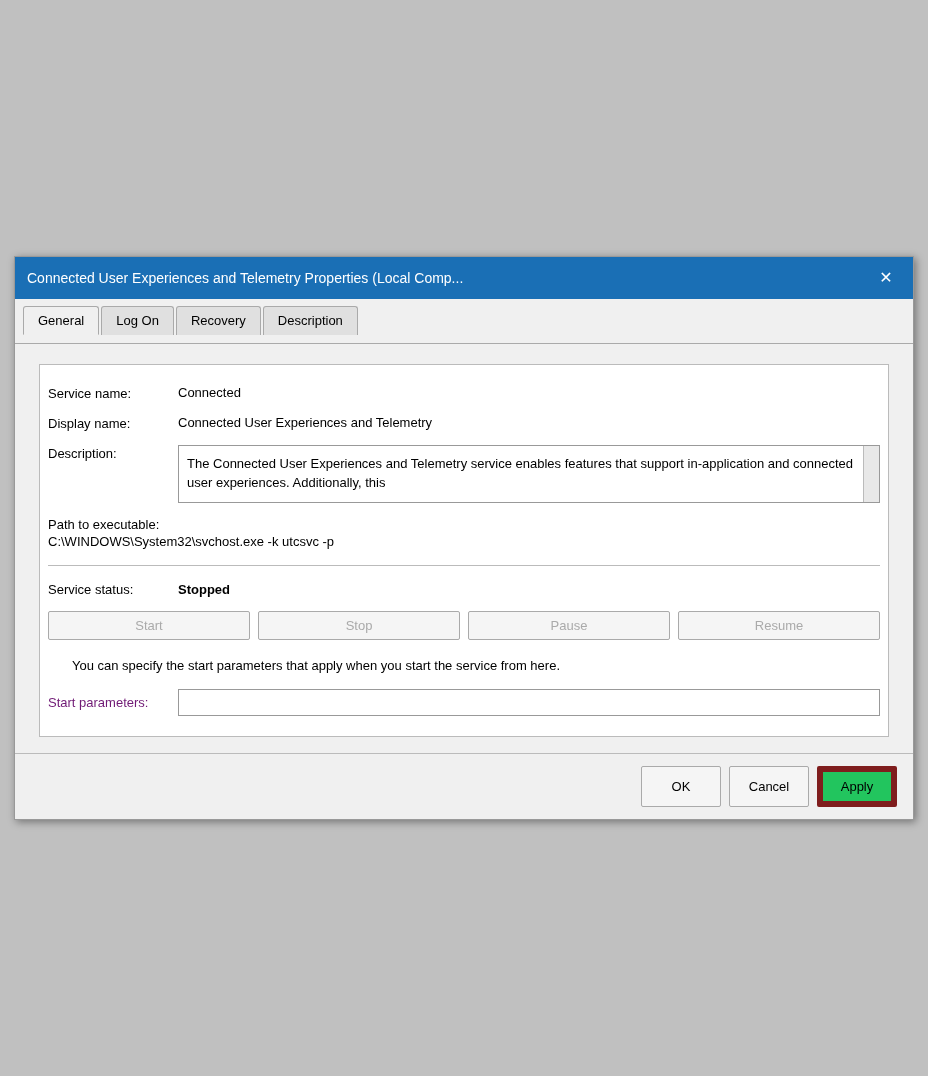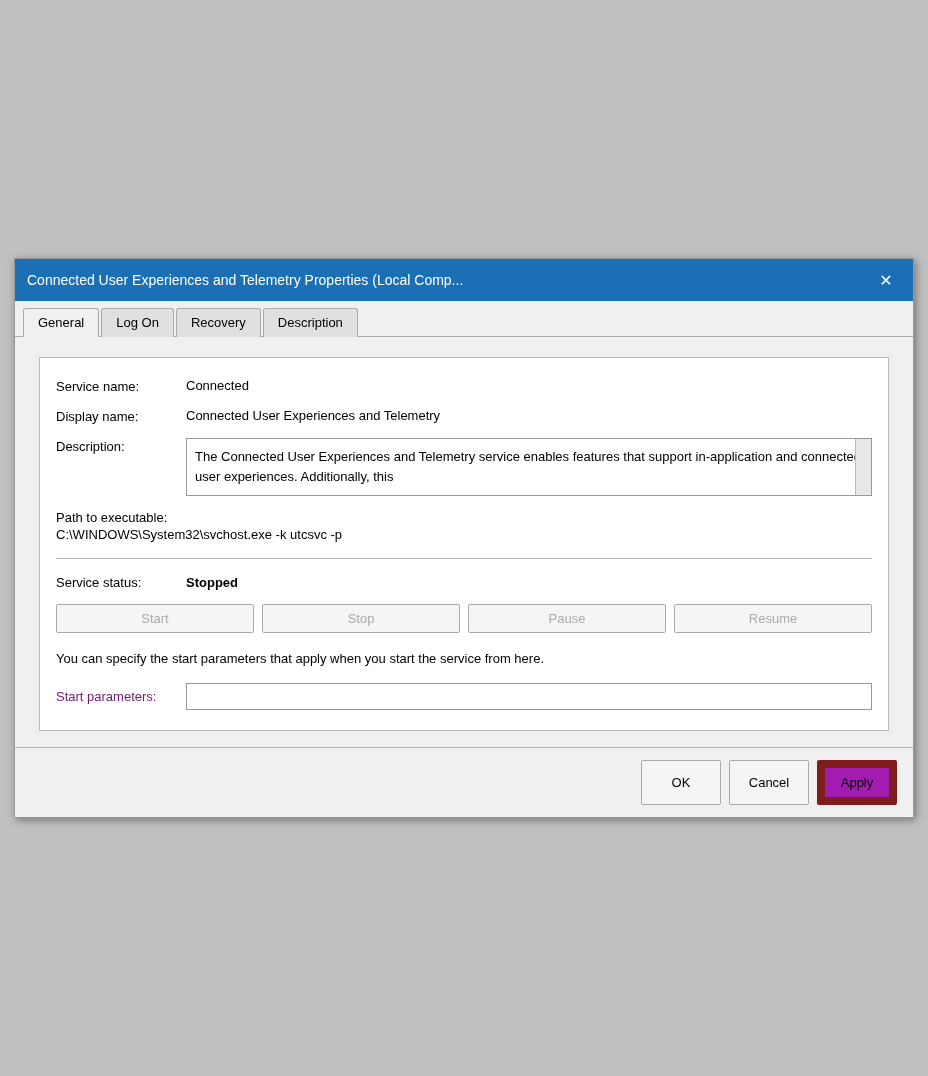--- a/index.html
+++ b/index.html
@@ -46,21 +46,21 @@
       cursor: pointer;
       display: flex;
       align-items: center;
       justify-content: center;
       border-radius: 2px;
     }
     .tabs {
       display: flex;
       background: #f0f0f0;
       border-bottom: 1px solid #aaa;
-      padding: 0 8px;
+      padding: 9px 8px;
       padding-top: 6px;
       gap: 2px;
     }
     .tab {
       padding: 6px 14px;
       border: 1px solid #aaa;
       border-bottom: none;
       background: #e0e0e0;
       cursor: pointer;
       font-size: 13px;
@@ -74,21 +74,21 @@
       font-weight: 400;
       z-index: 1;
     }
     .content {
       background: #f0f0f0;
       padding: 20px 24px 16px 24px;
     }
     .panel {
       background: #fff;
       border: 1px solid #bbb;
-      padding: 20px 16px;
+      padding: 20px 8px;
     }
     .field-row {
       display: flex;
       align-items: flex-start;
       margin-bottom: 14px;
     }
     .field-label {
       width: 130px;
       min-width: 130px;
       color: #000;
@@ -190,20 +190,21 @@
       background: #f5f5f5;
       font-size: 13px;
       color: #aaa;
       cursor: not-allowed;
       border-radius: 2px;
     }
     .hint-text {
       font-size: 13px;
       line-height: 1.5;
       margin-bottom: 14px;
+      margin-left: 24px;
     }
     .start-params-row {
       display: flex;
       align-items: center;
     }
     .start-params-label {
       width: 130px;
       font-size: 13px;
       color: #701a75;
     }
@@ -225,22 +226,22 @@
     .bottom-btn {
       padding: 7px 12px;
       border: 1px solid #aaa;
       background: #f5f5f5;
       font-size: 13px;
       cursor: pointer;
       border-radius: 2px;
       min-width: 80px;
     }
     .bottom-btn.apply {
-      background: #a21caf;
-      border: 8px solid #7f1d1d;
+      background: #22c55e;
+      border: 6px solid #7f1d1d;
     }
   </style>
 </head>
 <body>
 
 <div class="window">
 
   <div class="title-bar">
     <span class="title-bar-title">Connected User Experiences and Telemetry Properties (Local Comp...</span>
     <button class="close-btn">✕</button>

